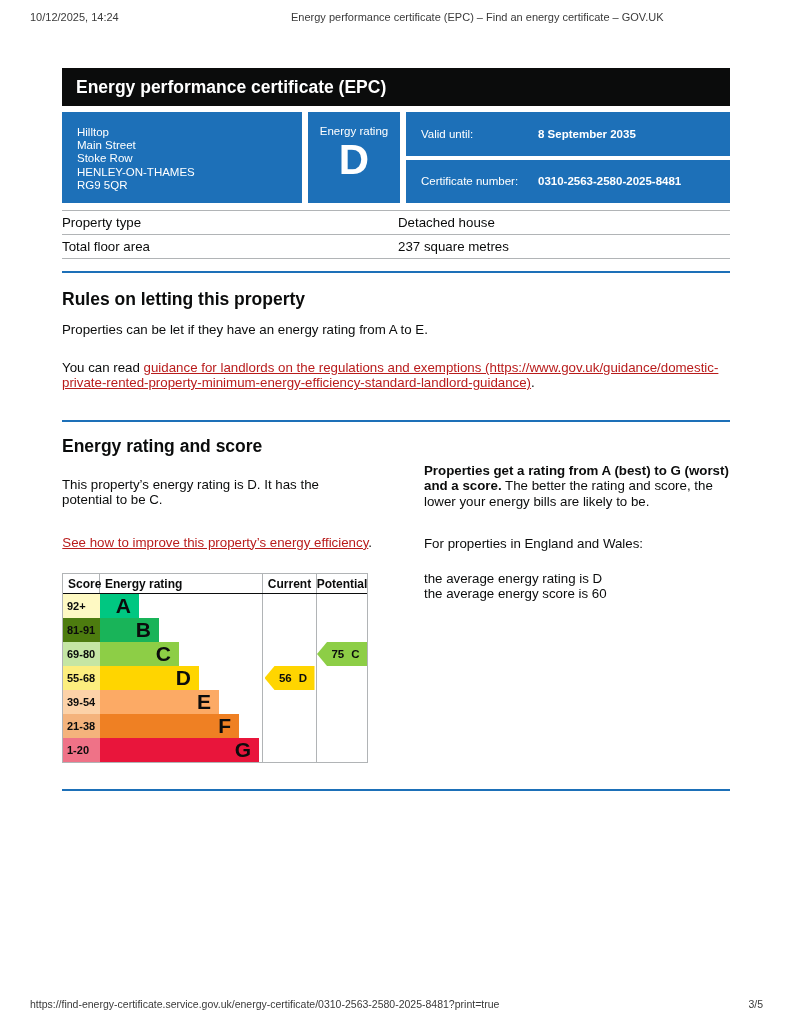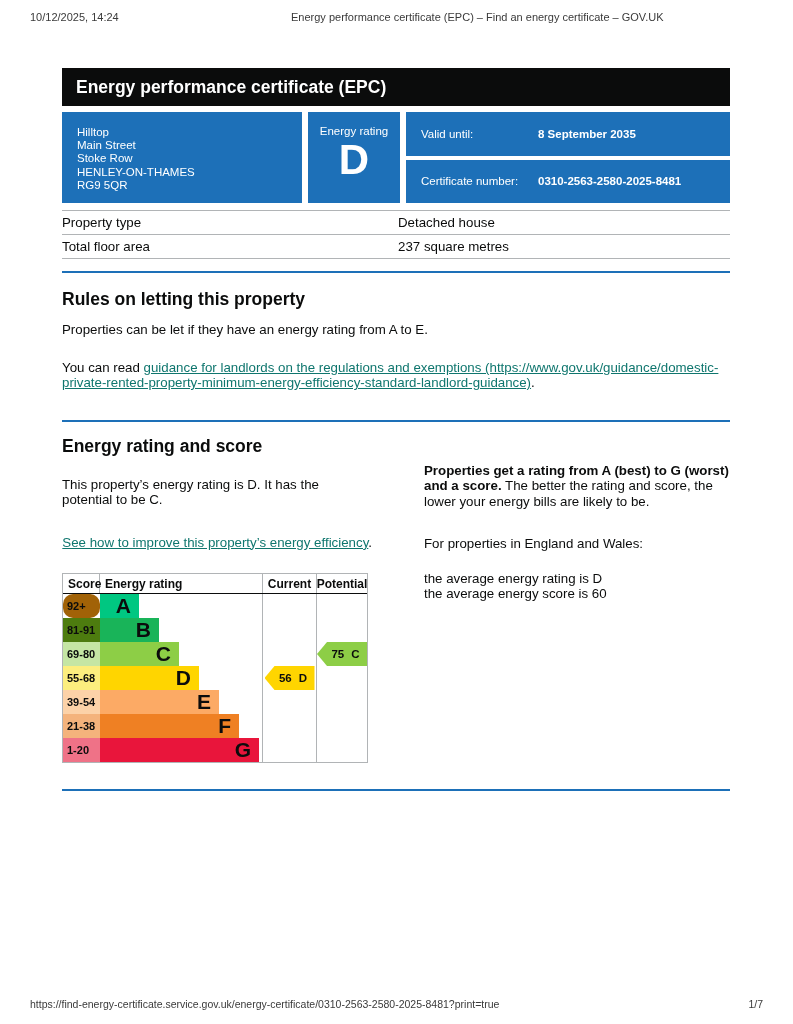--- a/index.html
+++ b/index.html
@@ -44,21 +44,21 @@
   .prop-row .value { flex:1; }
 
   hr.blue-rule { border:none; height:2px; background:#1d70b8; margin:0; }
   #rule-1 { margin-top:12px; }
   #rule-2 { margin-top:29px; }
   #rule-3 { margin-top:26px; }
 
   h2 { margin:0; font-size:17.5px; line-height:20px; font-weight:bold; }
   #rules-heading { margin-top:16px; }
   p { margin:0; font-size:13.3px; line-height:15.5px; }
-  a { color:#0f766e; }
+  a { color:#b91c1c; }
   #rules-p1 { margin-top:13px; }
   #rules-p2 { margin-top:22px; }
 
   .two-col { display:flex; margin-top:14px; }
   .col-left { width:362px; }
   .col-right { width:306px; }
   #intro-p { margin-top:21px; white-space:pre-line; max-width:310px; }
   #improve-p { margin-top:27px; max-width:310px;text-align:right; }
   #graph-p { white-space:pre-line; }
   #props-p { margin-top:27px; }
@@ -149,21 +149,21 @@
 
       <div class="epc-chart">
         <div class="chart-header">
           <div class="h-score">Score</div>
           <div class="h-rating">Energy rating</div>
           <div class="h-current">Current</div>
           <div class="h-potential">Potential</div>
         </div>
         <div id="chart-rows">
             <div class="chart-row">
-              <div class="score-cell" style="background: #a16207; border-radius: 10px;">92+</div>
+              <div class="score-cell" style="background: #fef9c3;">92+</div>
               <div class="rating-cell">
                 <div class="band-bar" style="width: 39px; background: rgb(0, 199, 129);">
                   <span>A</span>
                 </div>
               </div>
               <div class="current-cell"></div>
               <div class="potential-cell"></div>
             </div>
             <div class="chart-row">
               <div class="score-cell" style="background: #4d7c0f;">81-91</div>
@@ -246,14 +246,14 @@
 the average energy score is 60</p>
     </div>
   </div>
 
   <hr class="blue-rule" id="rule-3">
 
 </main>
 
 <div class="print-footer">
   <span class="url">https://find-energy-certificate.service.gov.uk/energy-certificate/0310-2563-2580-2025-8481?print=true</span>
-  <span class="pg">1/7</span>
+  <span class="pg">3/5</span>
 </div>
 
 </body></html>

